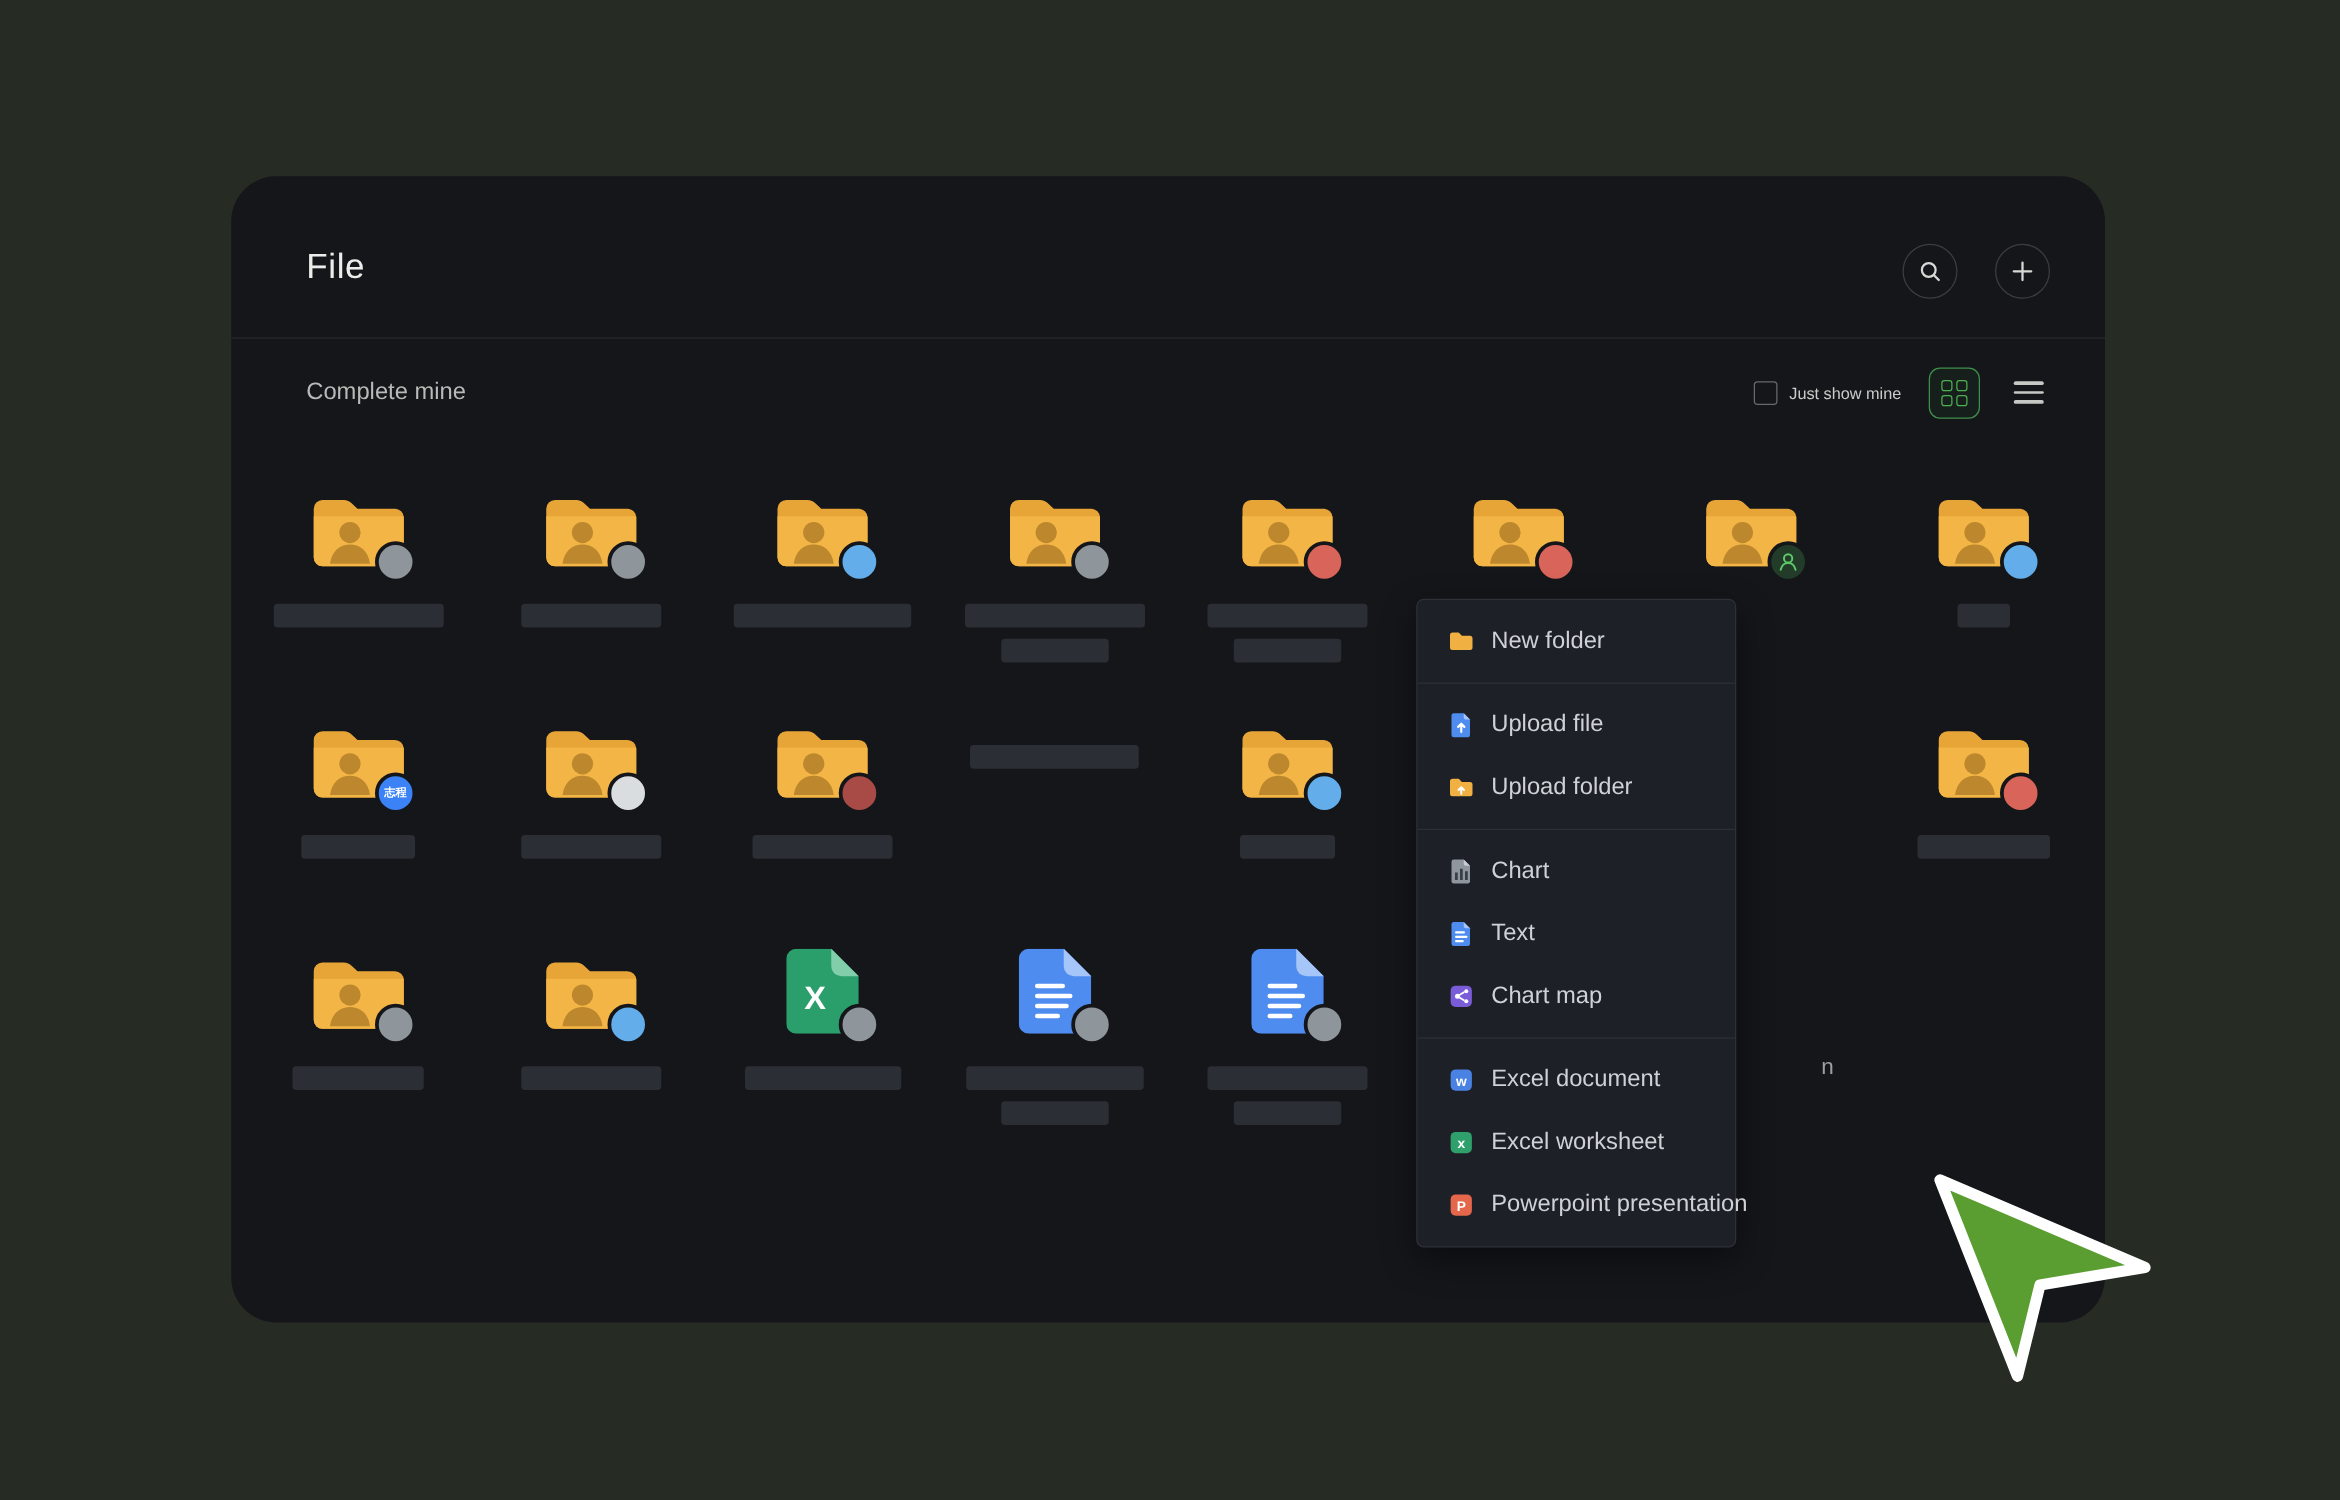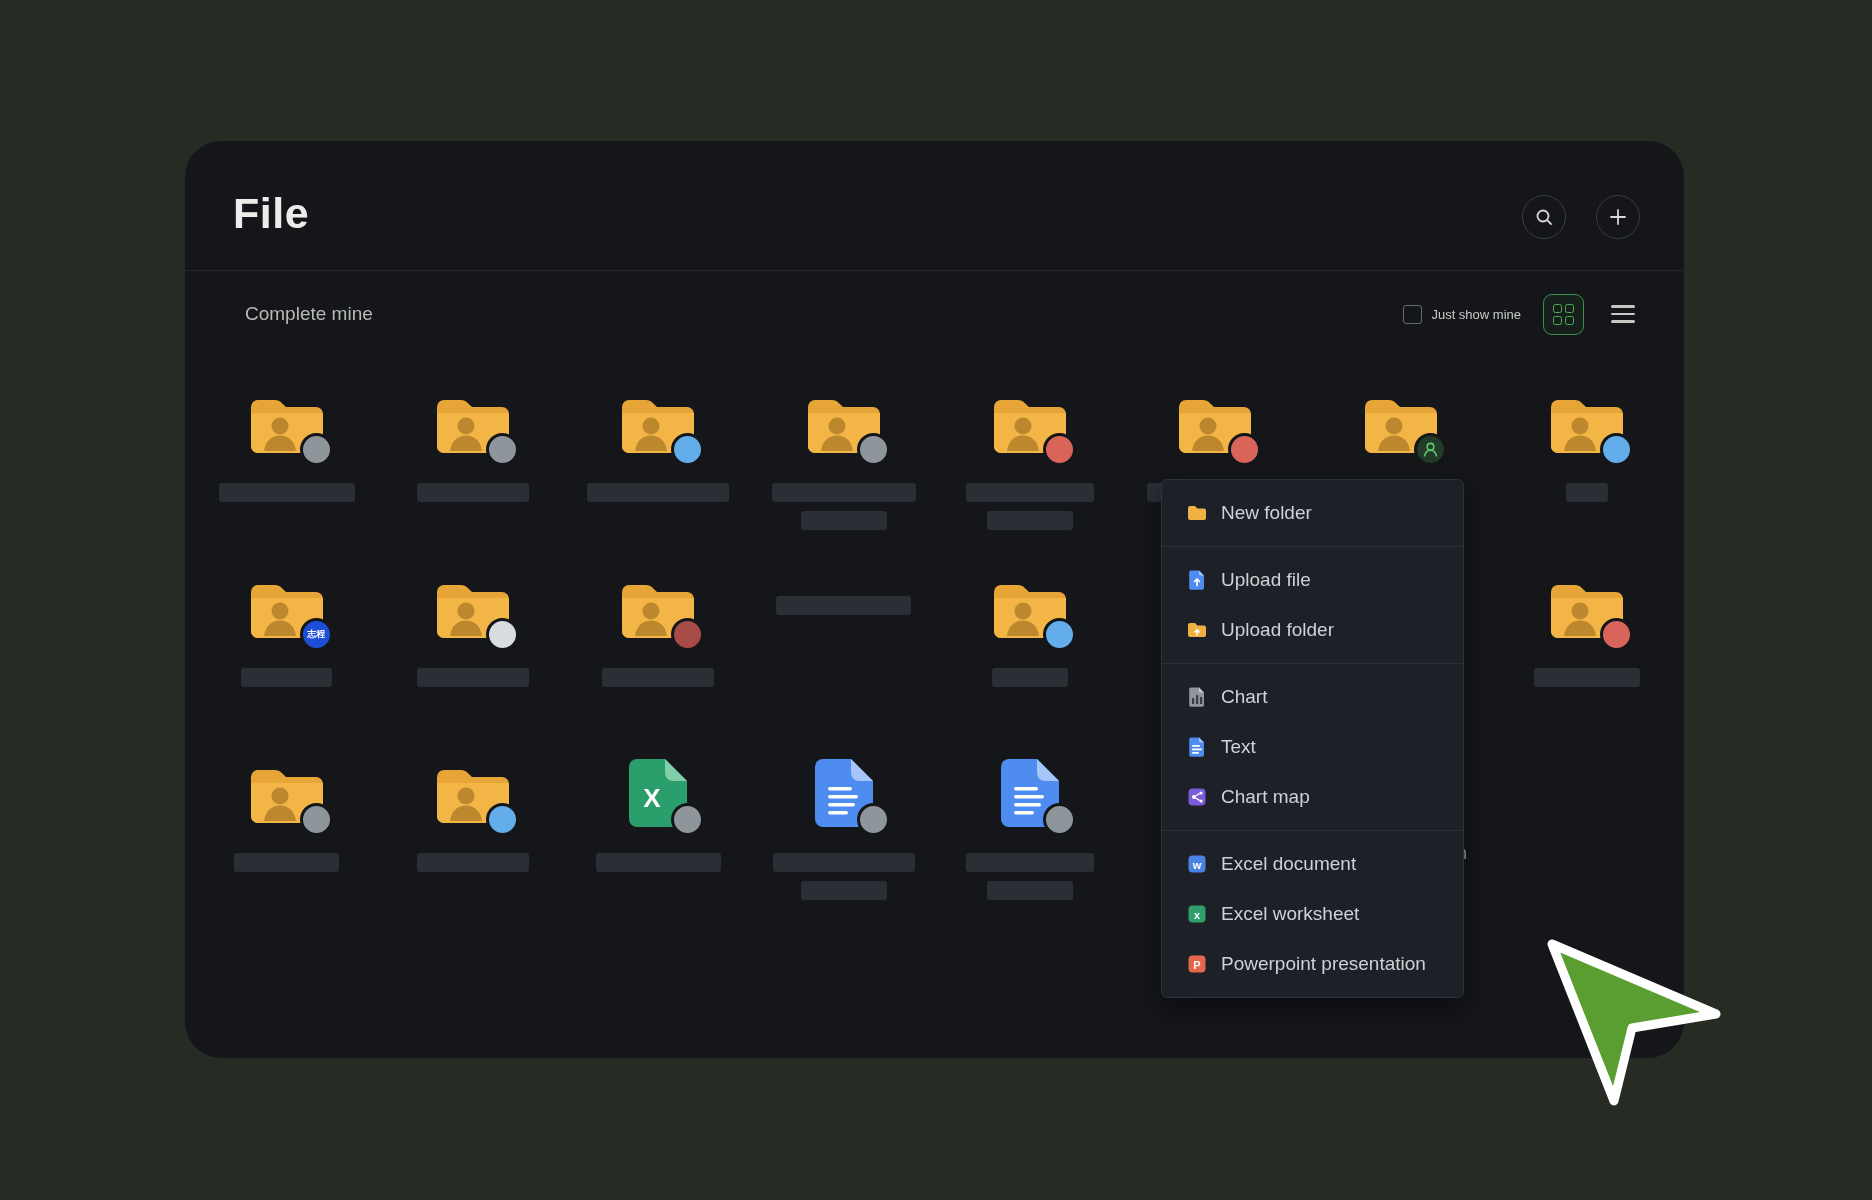--- a/index.html
+++ b/index.html
@@ -6,22 +6,22 @@
   body{
     width:1872px;height:1200px;position:relative;overflow:hidden;
     background:#262b23;
     font-family:"Liberation Sans", sans-serif;
   }
   .panel{
     position:absolute;left:185px;top:141px;width:1499px;height:917px;
     background:#14161a;border-radius:36px;
   }
   .title{
-    position:absolute;left:48px;top:50px;margin:0;
-    font-size:43px;font-weight:700;color:#ececea;letter-spacing:.5px;line-height:44px;
+    position:absolute;left:60px;top:50px;margin:0;
+    font-size:28px;font-weight:400;color:#ececea;letter-spacing:.5px;line-height:44px;
   }
   .header-actions{position:absolute;top:54px;right:44px;display:flex;gap:30px;}
   .icon-btn{
     width:44px;height:44px;border-radius:50%;border:1px solid #3a3d42;background:transparent;
     display:flex;align-items:center;justify-content:center;cursor:pointer;padding:0;
   }
   .header-divider{position:absolute;left:0;right:0;top:129px;height:1px;background:#26282d;}
 
   .toolbar{
     position:absolute;left:60px;right:44px;top:152px;height:42px;
@@ -53,21 +53,21 @@
   .avatar{
     position:absolute;width:27px;height:27px;border-radius:50%;
     border:3px solid #14161a;bottom:-9px;left:calc(50% + 13px);
     display:flex;align-items:center;justify-content:center;overflow:hidden;box-sizing:content-box;
   }
   .avatar-text{color:#fff;font-size:9px;line-height:1;font-weight:bold;white-space:nowrap;}
   .bars{margin-top:26px;display:flex;flex-direction:column;align-items:center;gap:9px;}
   .bar{height:19px;border-radius:3px;background:#2b2e35;}
 
   .menu{
-    position:absolute;left:976px;top:338px;width:303px;z-index:10;
+    position:absolute;left:948px;top:338px;width:256px;z-index:10;
     background:#1d2026;border:1px solid #2e3138;border-radius:6px;
     box-shadow:0 10px 28px rgba(0,0,0,.45);box-sizing:border-box;
   }
   .menu-group{padding:8px 0;}
   .menu-divider{height:1px;background:#2c2f35;}
   .menu-item{height:50px;display:flex;align-items:center;gap:13px;padding:0 24px;cursor:pointer;}
   .menu-icon{width:22px;height:22px;display:flex;align-items:center;justify-content:center;flex:none;}
   .menu-label{color:#ced1d5;font-size:19px;white-space:nowrap;}
 
   .partial-label{position:absolute;left:1272px;top:702px;color:#9aa0a6;font-size:18px;z-index:5;}
@@ -239,21 +239,21 @@
         </div>
       </div>
       <div class="grid-cell" style="grid-area: 2 / 1;">
         <div class="icon-wrap">
     <svg width="80" height="64" viewBox="0 0 80 64">
       <path d="M4 14 a7 7 0 0 1 7 -7 h17 c2.5 0 4.8 1 6.5 2.8 L39 14 h30 a7 7 0 0 1 7 7 v32 a7 7 0 0 1 -7 7 H11 a7 7 0 0 1 -7 -7 z" fill="#e7a537"></path>
       <path d="M4 20 h72 v33 a7 7 0 0 1 -7 7 H11 a7 7 0 0 1 -7 -7 z" fill="#f3b545"></path>
       <circle cx="33" cy="33" r="8.5" fill="#bd872e"></circle>
       <path d="M17 58 c1.5 -11 8.5 -15.5 16 -15.5 s14.5 4.5 16 15.5 z" fill="#bd872e"></path>
     </svg>
-          <div class="avatar" style="background: #1d4ed8;">
+          <div class="avatar" style="background: #3b82f6;">
             <span class="avatar-text">志程</span>
           </div>
         </div>
         <div class="bars">
           <div class="bar" style="width: 91px;"></div>
         </div>
       </div>
       <div class="grid-cell" style="grid-area: 2 / 2;">
         <div class="icon-wrap">
     <svg width="80" height="64" viewBox="0 0 80 64">

